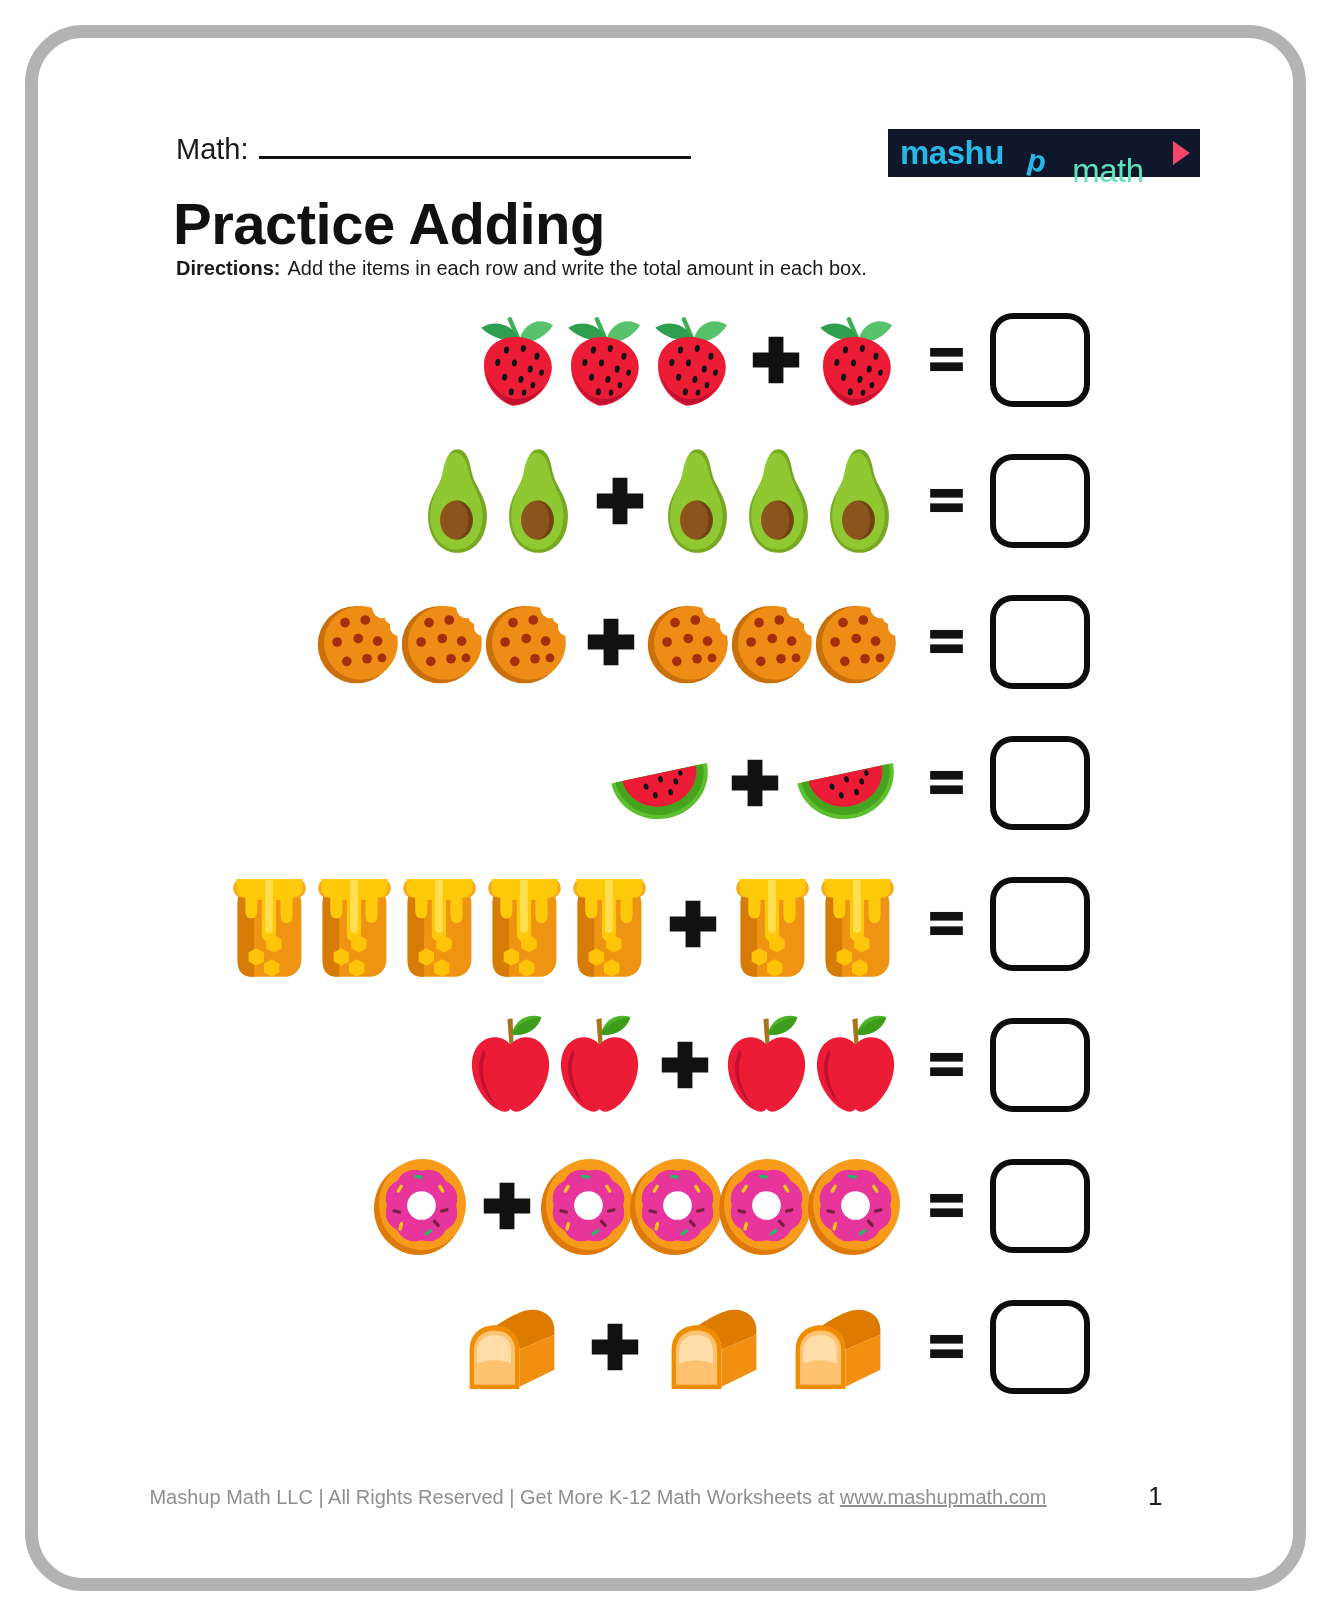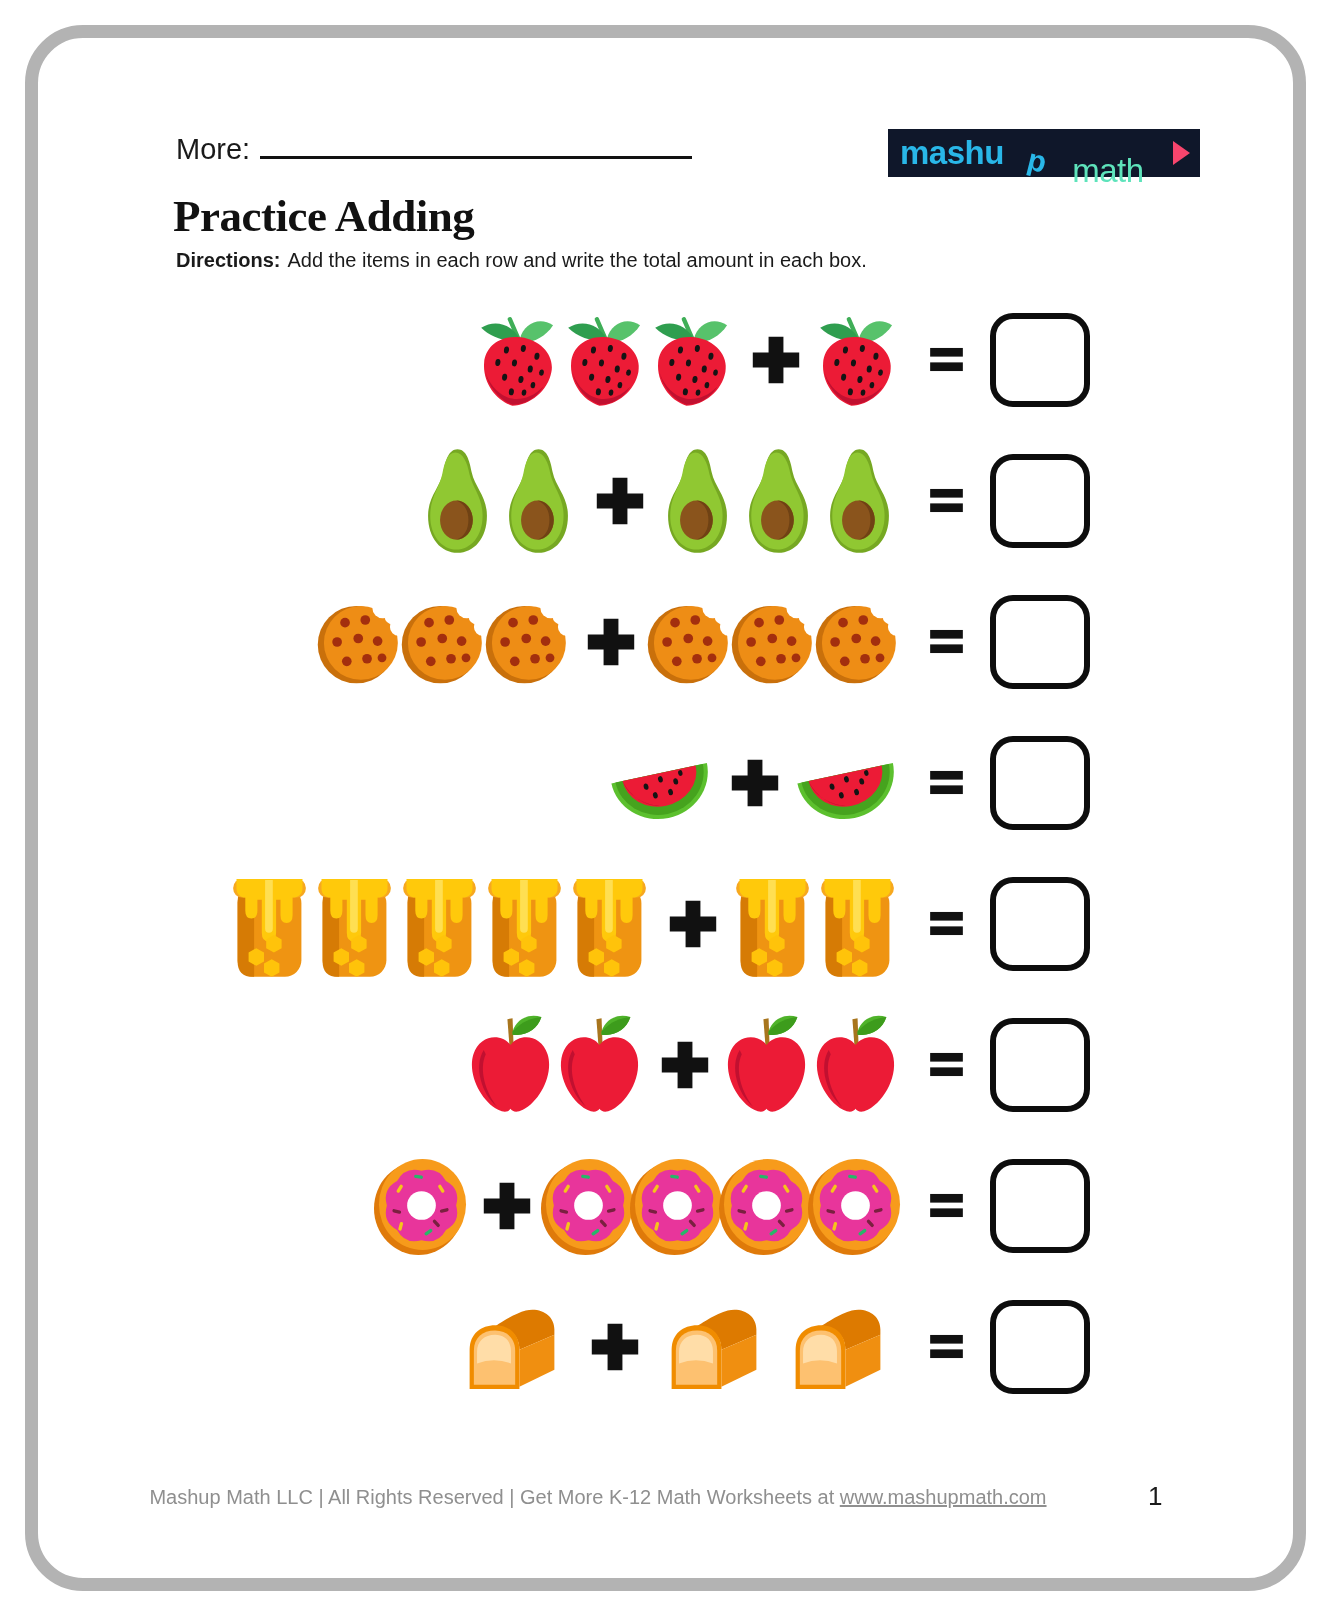--- a/index.html
+++ b/index.html
@@ -15,23 +15,23 @@
     height:22px;vertical-align:baseline;}
 
   .logo{position:absolute;left:888px;top:129px;height:48px;display:flex;align-items:center;
     padding:0 10px 0 12px;box-sizing:border-box;}
   .logo-mashu{font-weight:bold;font-size:33px;letter-spacing:-0.5px;}
   .logo-p{font-weight:bold;font-size:30px;display:inline-block;transform:translateY(8px) rotate(14deg);margin-left:-1px;}
   .logo-math{font-size:33px;font-weight:normal;letter-spacing:-0.5px;margin-left:1px;margin-top:36px;}
   .logo-arrow{width:0;height:0;border-left:17px solid #f7456d;border-top:12px solid transparent;
     border-bottom:12px solid transparent;margin-left:4px;}
 
-  .title{position:absolute;left:173px;top:190px;font-size:45px;font-weight:bold;
-    font-family:Liberation Serif, serif;letter-spacing:-0.5px;color:#111;}
-  .directions{position:absolute;left:176px;top:249px;font-size:20px;white-space:nowrap;}
+  .title{position:absolute;left:173px;top:190px;font-size:58px;font-weight:bold;
+    font-family:Liberation Sans, sans-serif;letter-spacing:-0.5px;color:#111;}
+  .directions{position:absolute;left:176px;top:257px;font-size:20px;white-space:nowrap;}
   .dir-label{font-weight:bold;margin-right:7px;}
 
   
   .rows{position:absolute;left:0;top:289px;width:1292px;}
   .row{height:141px;display:flex;align-items:center;justify-content:flex-end;padding-right:202px;}
   .group{display:flex;align-items:center;}
   .food-icon{flex:none;display:block;}
   .icon-strawberry{width:97px;height:97px;margin:0 -5px;}
   .icon-avocado{width:83px;height:109px;margin:0 -1px;}
   .icon-cookie{width:88px;height:90px;margin:0 -2px;}
@@ -177,21 +177,21 @@
 
   <symbol id="sym-equals" viewBox="0 0 34 26">
     <rect x="0" y="1" width="34" height="9" fill="#111111"></rect>
     <rect x="0" y="16" width="34" height="9" fill="#111111"></rect>
   </symbol>
 </svg>
 
 <div class="page-frame"></div>
 
 <div class="name-block">
-  <span>More:</span><span class="name-line"></span>
+  <span>Math:</span><span class="name-line"></span>
 </div>
 
 <div class="logo" style="background-color: #0f172a; gap: 25px;">
   <span class="logo-mashu" style="color: rgb(41, 183, 232);">mashu</span>
     <span class="logo-p" style="color: rgb(41, 183, 232);">p</span>
     <span class="logo-math" style="color: rgb(94, 227, 187);">math</span>
   <span class="logo-arrow" style="border-left-color: rgb(247, 69, 109);"></span>
 </div>
 
 <div class="title">Practice Adding</div>

